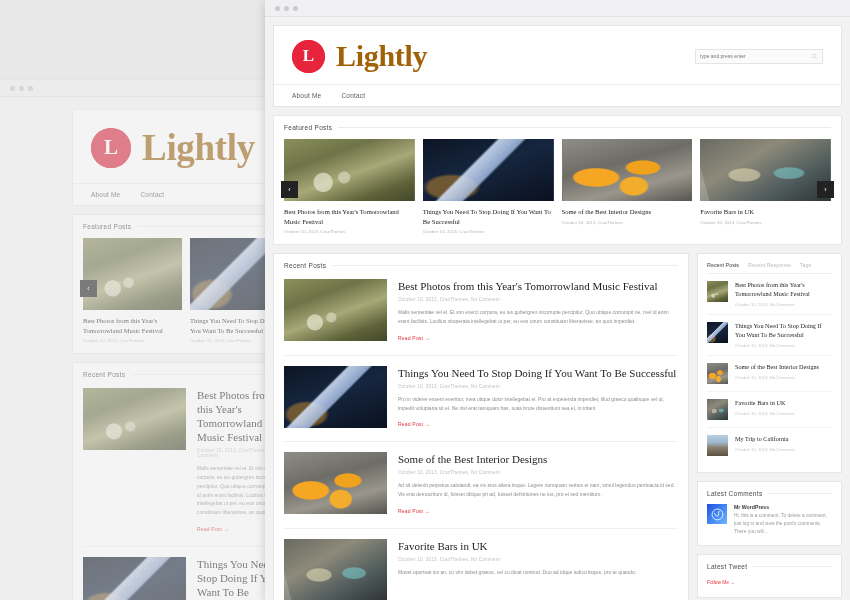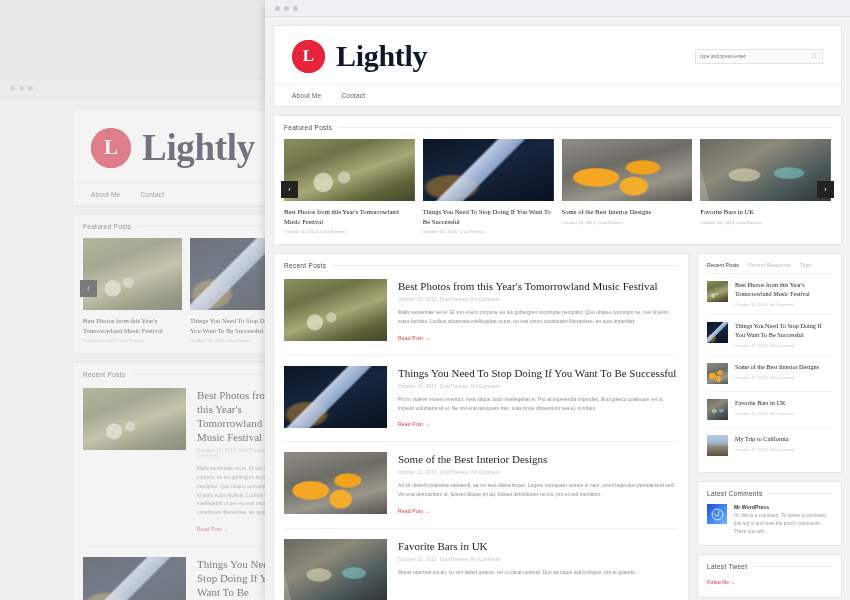--- a/index.html
+++ b/index.html
@@ -29,21 +29,21 @@
   .site-header { background:#fff; border:1px solid #e6e6e6; padding:0; }
   .hdr-top { display:flex; align-items:center; padding:13px 18px 11px 18px; }
   .logo-mark {
     width:33px; height:33px; border-radius:50%;
     background:#e8243c;
     display:flex; align-items:center; justify-content:center;
     color:#fff; font-family:"Liberation Serif", serif; font-size:17px; font-weight:bold;
     flex:0 0 auto;
     box-shadow: inset 0 0 0 2px #e8243c;
   }
-  .logo-text { font-family:"Liberation Serif", serif; font-size:30px; font-weight:bold; color:#0f172a; margin-left:11px; letter-spacing:-.3px; }
+  .logo-text { font-family:"Liberation Serif", serif; font-size:30px; font-weight:bold; color:#a16207; margin-left:11px; letter-spacing:-.3px; }
   .searchbox { margin-left:auto; width:128px; height:15px; border:1px solid #e4e4e4; background:#fbfbfb; display:flex; align-items:center; padding:0 4px; }
   .searchbox input { border:0; outline:0; background:transparent; font-size:5px; color:#b4b4b4; width:100%; font-family:"Liberation Sans", sans-serif; }
   .search-ico { width:7px; height:7px; flex:0 0 auto; opacity:.45; }
   .site-nav { border-top:1px solid #ededed; display:flex; padding:0 18px; }
   .site-nav a { font-size:6.5px; color:#5d5d5d; padding:7px 11px 7px 0; margin-right:9px; text-decoration:none; letter-spacing:.2px; }
 
   
   .panel { background:#fff; border:1px solid #e6e6e6; margin-top:8px; padding:8px 10px 10px 10px; }
   .panel-title { font-size:6.5px; color:#4a4a4a; letter-spacing:.3px; display:flex; align-items:center; gap:6px; white-space:nowrap; }
   .panel-title::after { content:""; flex:1; height:1px; background:#ececec; }

